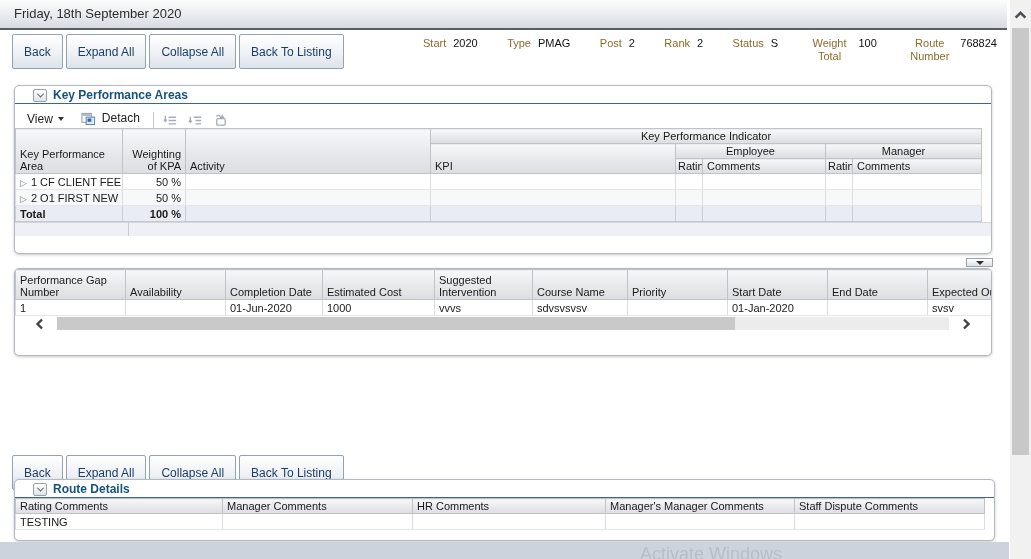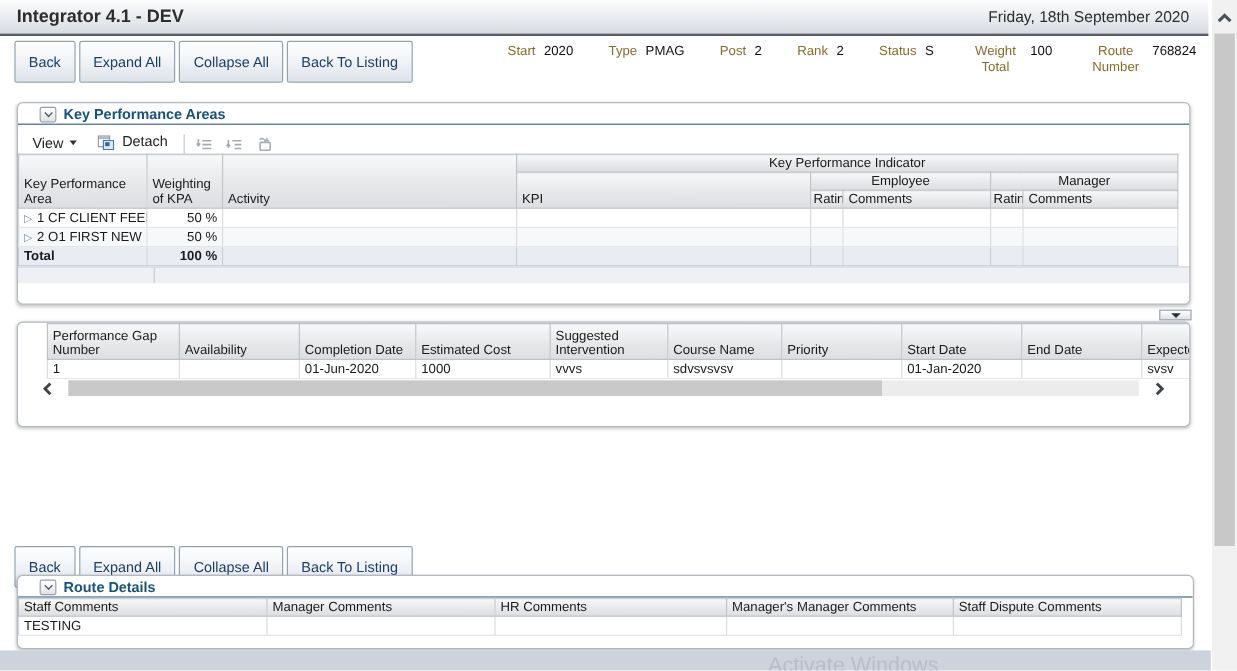--- a/index.html
+++ b/index.html
@@ -60,40 +60,40 @@
   .tool-sep { width:1px; height:16px; background:#c5c9ce; }
   .icon16 { width:16px; height:16px; display:flex; align-items:center; justify-content:center; }
 
   
   table.grid { border-collapse:collapse; table-layout:fixed; font-size:11px; }
   table.grid th { background:linear-gradient(#f7f8f9,#e7e8ea 55%,#dcdee1);
     border:1px solid #bfc3c8; font-weight:normal; text-align:left;
     padding:1px 4px; vertical-align:bottom; overflow:hidden; white-space:nowrap; color:#1a1a1a; }
   table.grid th.wrap { white-space:normal; }
   table.grid th.center { text-align:center; vertical-align:middle; }
-  table.grid th.right { white-space:normal; }
+  table.grid th.right { text-align:right; white-space:normal; }
   table.grid th.tight { padding:1px 1px 1px 2px; }
   table.grid td { border-left:1px solid #dadcdf; border-right:1px solid #dadcdf;
     border-bottom:1px solid #e4e6e8; padding:1px 4px; height:16px;
     white-space:nowrap; overflow:hidden; vertical-align:middle; }
   table.grid td.num { text-align:right; }
   tr.alt td { background:#f7f8fa; }
   tr.total-row td { background:#e9ecf2; font-weight:bold;
     border-top:1px solid #b9bfcb; border-bottom:1px solid #c3c8d2;
     border-left:1px solid #c8cdd6; border-right:1px solid #c8cdd6; }
   .tree-tri { color:#76879c; font-size:9px; margin-right:4px; cursor:default; }
 
   .kpa-grid { width:966px; }
   .grid-footer { width:976px; height:14px; background:#eef0f5;
     border-top:1px solid #d3d6db; position:relative; }
   .grid-footer::before { content:""; position:absolute; left:113px; top:0;
     width:1px; height:100%; background:#c7cad0; }
 
   
-  .hclip { width:976px; overflow:hidden;padding-left:24px; }
+  .hclip { width:976px; overflow:hidden; }
   .gaps-grid { width:992px; }
   .gaps-grid th { height:30px; }
   .gaps-grid td { height:18px; }
 
   
   .hscroll { display:flex; align-items:center; height:15px; margin:0 8px 0 8px; }
   .hs-arrow { width:34px; height:15px; display:flex; align-items:center; justify-content:center; }
   .hs-track { flex:1; height:13px; background:#ececec; position:relative; }
   .hs-thumb { position:absolute; left:0; top:0; height:13px; width:76%; background:#c9c9c9; }
 
@@ -118,21 +118,20 @@
   .vs-up { position:absolute; top:4px; left:0; width:21px; height:22px;
     display:flex; align-items:center; justify-content:center; }
   .vs-thumb { position:absolute; top:28px; left:2px; width:17px; height:427px; background:#c8c8c8; }
 </style>
 </head>
 <body>
 
 <div class="screen">
 
   <div class="app-header">
-    <span class="app-title">Integrator 4.1 - DEV</span>
     <span class="app-date">Friday, 18th September 2020</span>
   </div>
 
   <div class="toolbar t1">
     <div class="btn">Back</div>
     <div class="btn">Expand All</div>
     <div class="btn">Collapse All</div>
     <div class="btn">Back To Listing</div>
   </div>
 
@@ -366,21 +365,21 @@
     <table class="grid route-grid">
       <colgroup>
         <col style="width:207px">
           <col style="width:190px">
           <col style="width:193px">
           <col style="width:189px">
           <col style="width:190px">
       </colgroup>
       <thead>
         <tr>
-          <th>Staff Comments</th>
+          <th>Rating Comments</th>
           <th>Manager Comments</th>
           <th>HR Comments</th>
           <th>Manager's Manager Comments</th>
           <th>Staff Dispute Comments</th>
         </tr>
       </thead>
       <tbody>
         <tr>
           <td>TESTING</td>
           <td></td>

